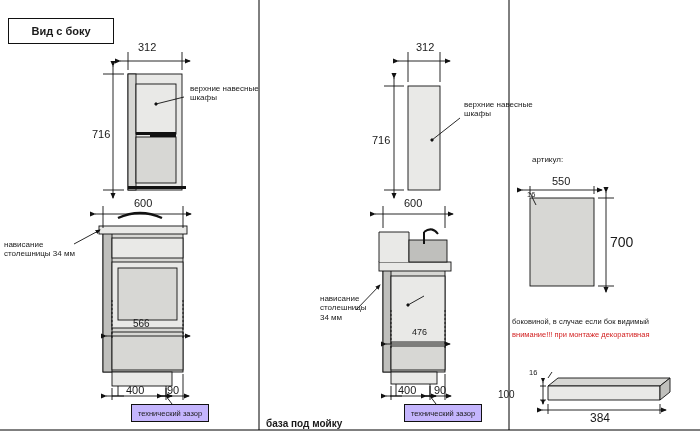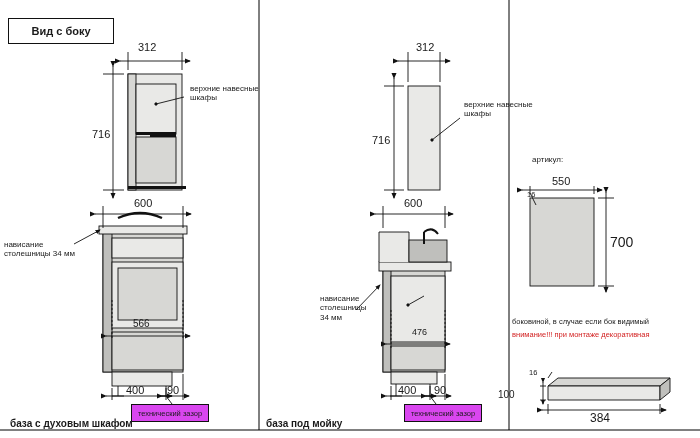--- a/index.html
+++ b/index.html
@@ -15,21 +15,21 @@
   .canvas{position:absolute;left:0;top:0;width:700px;height:438px;}
   .lbl{position:absolute;white-space:pre;line-height:1.18;}
   .dim{position:absolute;white-space:pre;font-size:11px;}
   .title-box{
     position:absolute;left:8px;top:18px;width:104px;height:24px;
     border:1px solid #111;background:#fff;
     display:flex;align-items:center;justify-content:center;
     font-weight:bold;font-size:11px;
   }
   .caption{position:absolute;font-weight:bold;font-size:10px;white-space:pre;}
-  .tech-box{position:absolute;border:1px solid #111;background:#d946ef;
+  .tech-box{position:absolute;border:1px solid #111;background:#c4b5fd;
     display:flex;align-items:center;justify-content:center;font-size:7.5px;white-space:pre;padding:1px 3px;}
   .red{color:#d21f1f;}
   .note{position:absolute;font-size:7.5px;line-height:1.35;white-space:pre;}
   svg{position:absolute;left:0;top:0;}
 </style>
 </head>
 <body>
 
 <div class="canvas">
 
@@ -190,21 +190,20 @@
 
   <div class="dim" style="left:134px;top:197px;">600</div>
   <div class="dim" style="left:133px;top:318px;font-size:10px;">566</div>
   <div class="lbl" style="left:4px;top:240px;">нависание
 столешницы 34 мм</div>
   <div class="dim" style="left:126px;top:384px;">400</div>
   <div class="dim" style="left:167px;top:384px;">90</div>
   <div class="tech-box" style="left:131px;top:404px;width:70px;height:14px;">
     <span>технический зазор</span>
   </div>
-  <div class="caption" style="left:10px;top:418px;">база с духовым шкафом</div>
 
   <div class="dim" style="left:416px;top:41px;">312</div>
   <div class="dim" style="left:372px;top:134px;">716</div>
   <div class="lbl" style="left:464px;top:100px;">верхние навесные
 шкафы</div>
 
   <div class="dim" style="left:404px;top:197px;">600</div>
   <div class="dim" style="left:404px;top:327px;font-size:9px;margin-left:8px;">476</div>
   <div class="lbl" style="left:320px;top:294px;">нависание
 столешницы

